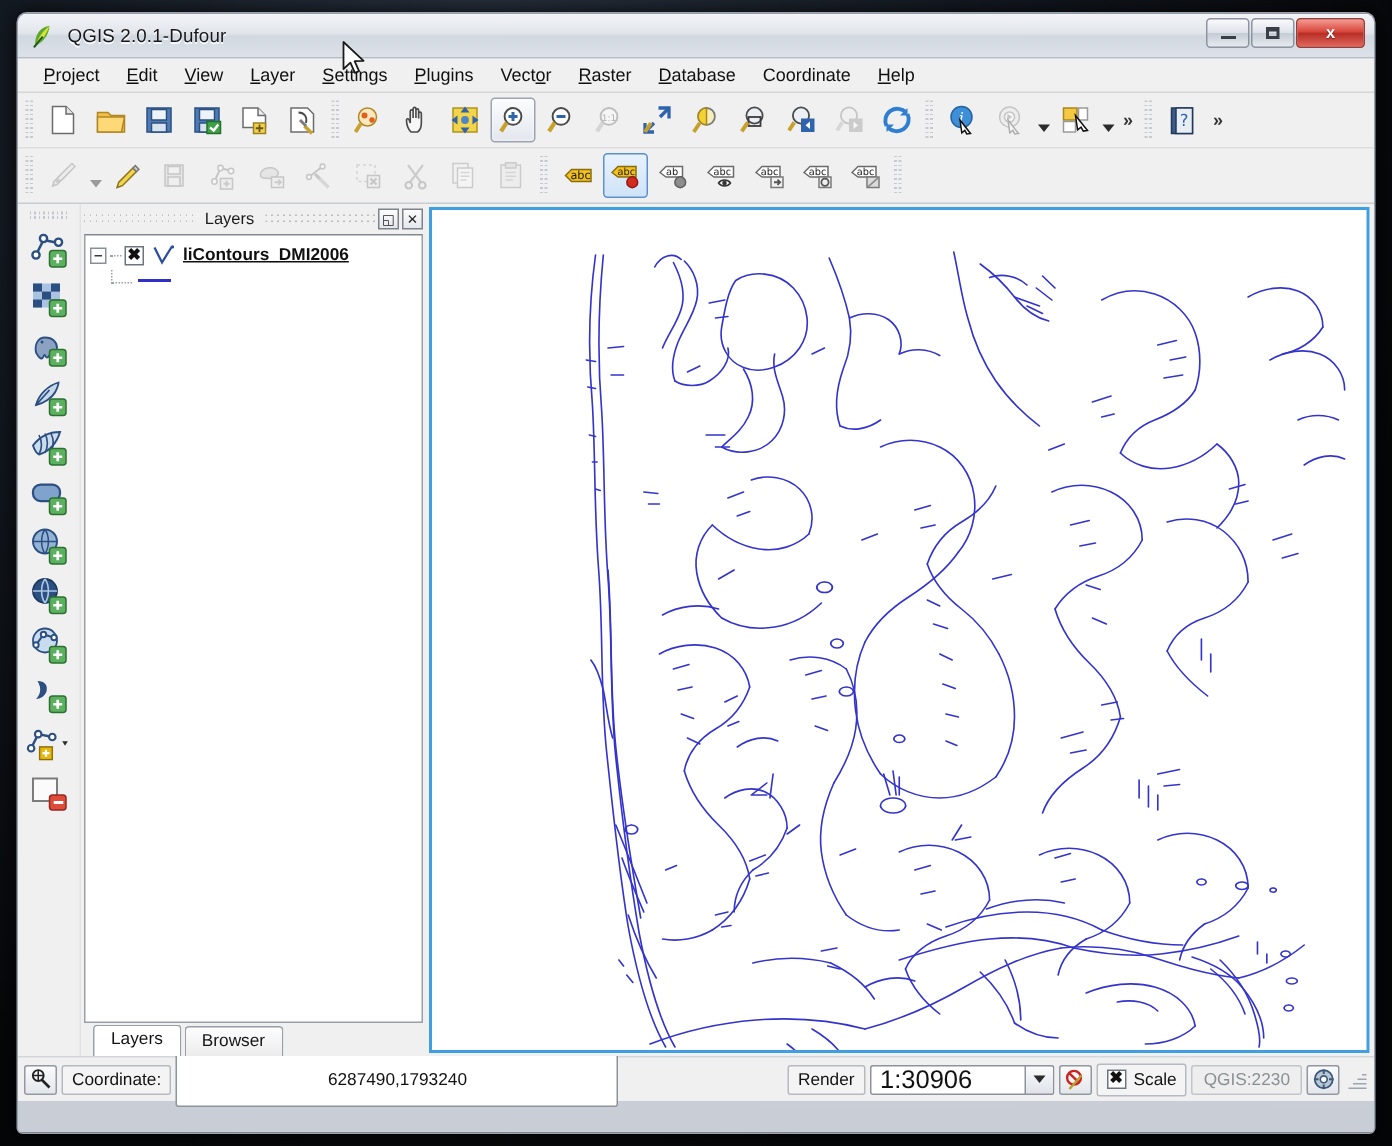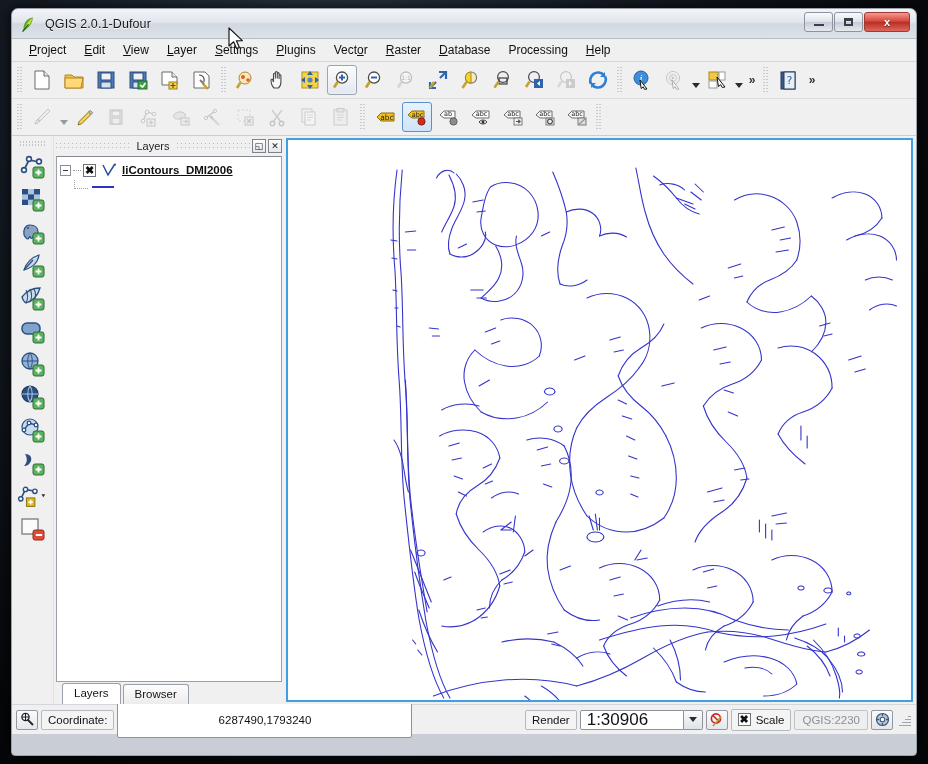--- a/index.html
+++ b/index.html
@@ -346,21 +346,21 @@
     <div id="menubar">
       <div class="menu-item"><u>P</u><span>roject</span></div>
       <div class="menu-item"><u>E</u>dit</div>
       <div class="menu-item"><u>V</u>iew</div>
       <div class="menu-item"><u>L</u>ayer</div>
       <div class="menu-item"><u>S</u>ettings</div>
       <div class="menu-item"><u>P</u>lugins</div>
       <div class="menu-item">Vect<u>o</u>r</div>
       <div class="menu-item"><u>R</u>aster</div>
       <div class="menu-item"><u>D</u>atabase</div>
-      <div class="menu-item">Processing</div>
+      <div class="menu-item">Coordinate</div>
       <div class="menu-item"><u>H</u>elp</div>
     </div>
 
     <div class="toolbar" id="toolbar1">
       <div class="tb-sep"></div>
 
       <div class="tb-btn">
         <svg width="22" height="22" viewBox="0 0 22 22">
             <path d="M4 2h9l5 5v13H4z" fill="#fff" stroke="#6b6b6b"></path>
             <path d="M13 2v5h5" fill="#e7e7e7" stroke="#6b6b6b"></path>

